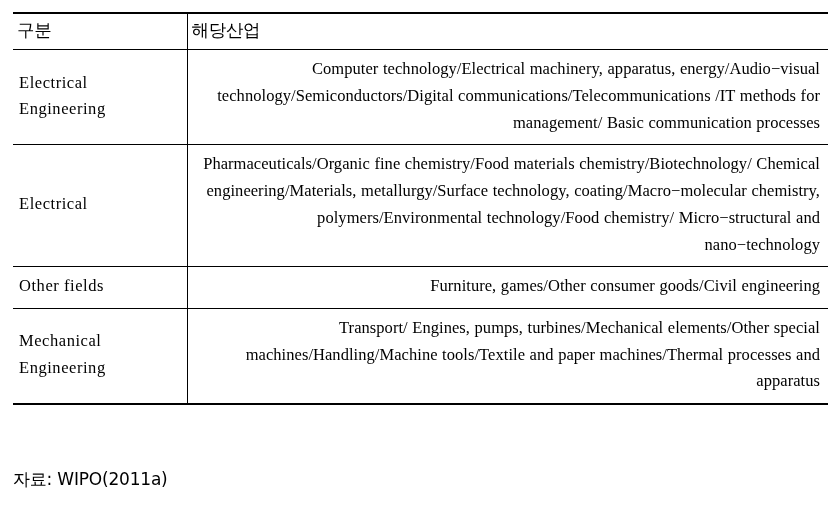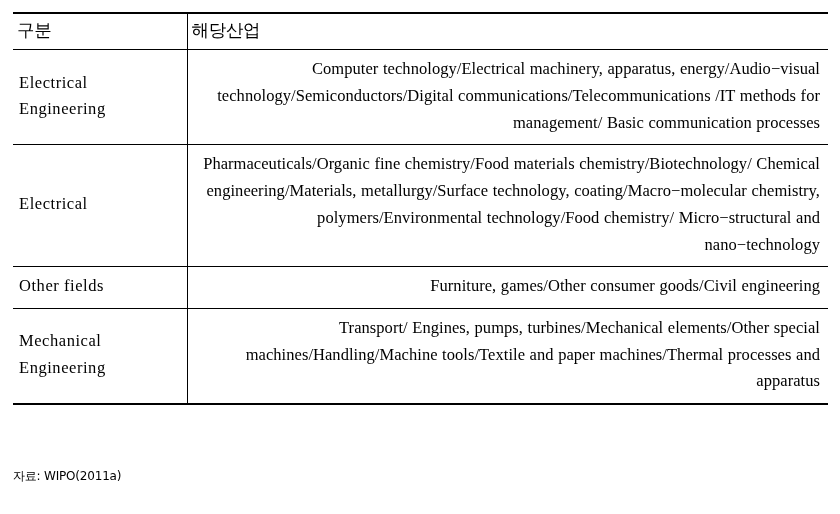--- a/index.html
+++ b/index.html
@@ -78,21 +78,21 @@
     padding: 6px 8px 8px 10px;
     text-align: right;
     letter-spacing: 0.05px;
     word-spacing: 0.4px;
   }
 
   .source-note {
     position: absolute;
     left: 13px;
     top: 469px;
-    font-size: 12px;
+    font-size: 17px;
     line-height: 1.2;
     font-family: "DejaVu Sans", "Liberation Sans", sans-serif;
     letter-spacing: -0.2px;
     white-space: nowrap;
   }
 </style>
 </head>
 <body>
 
 <div class="page">

